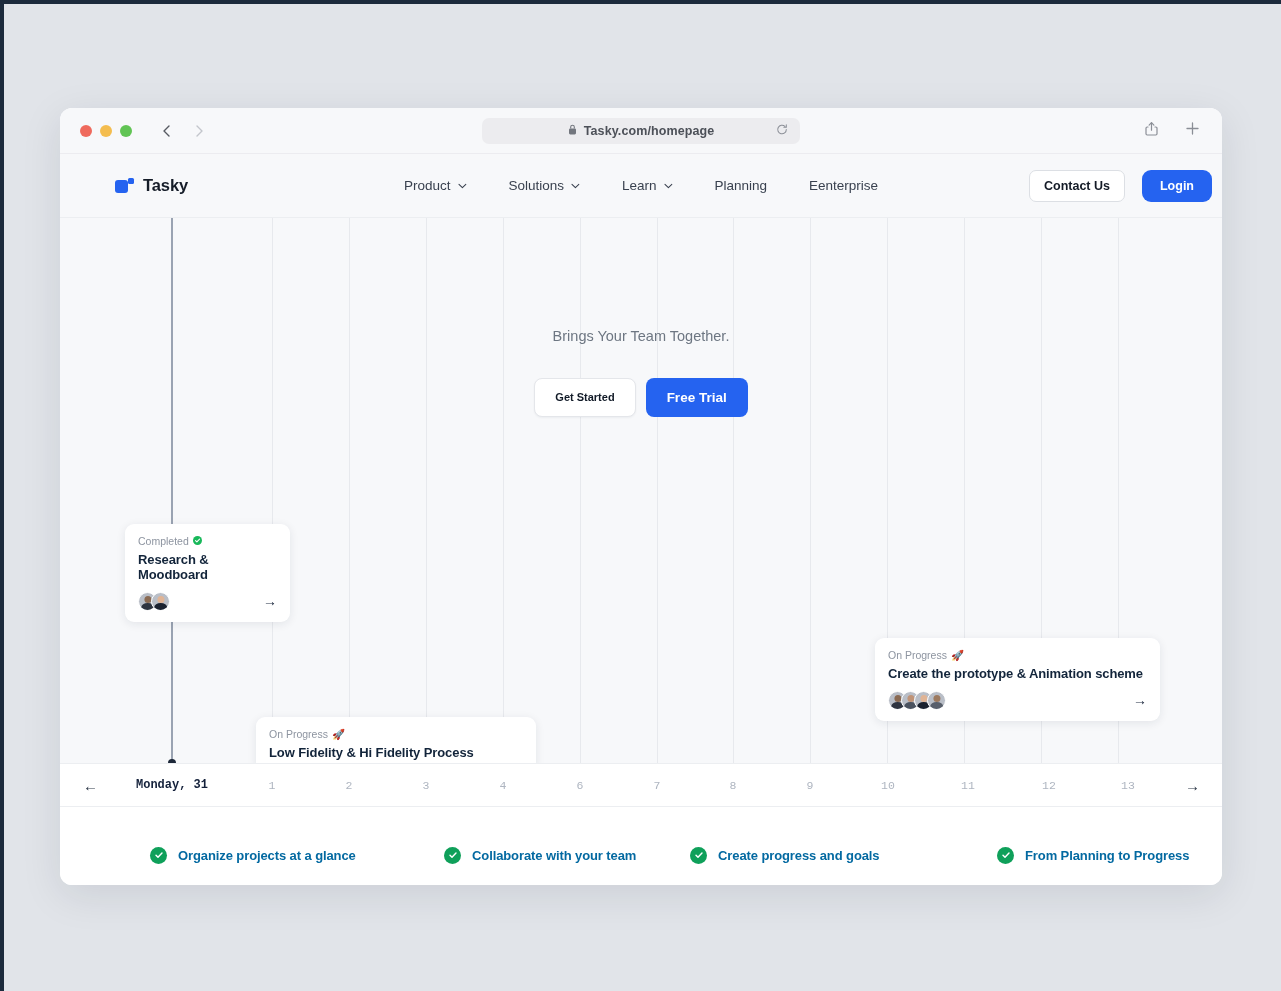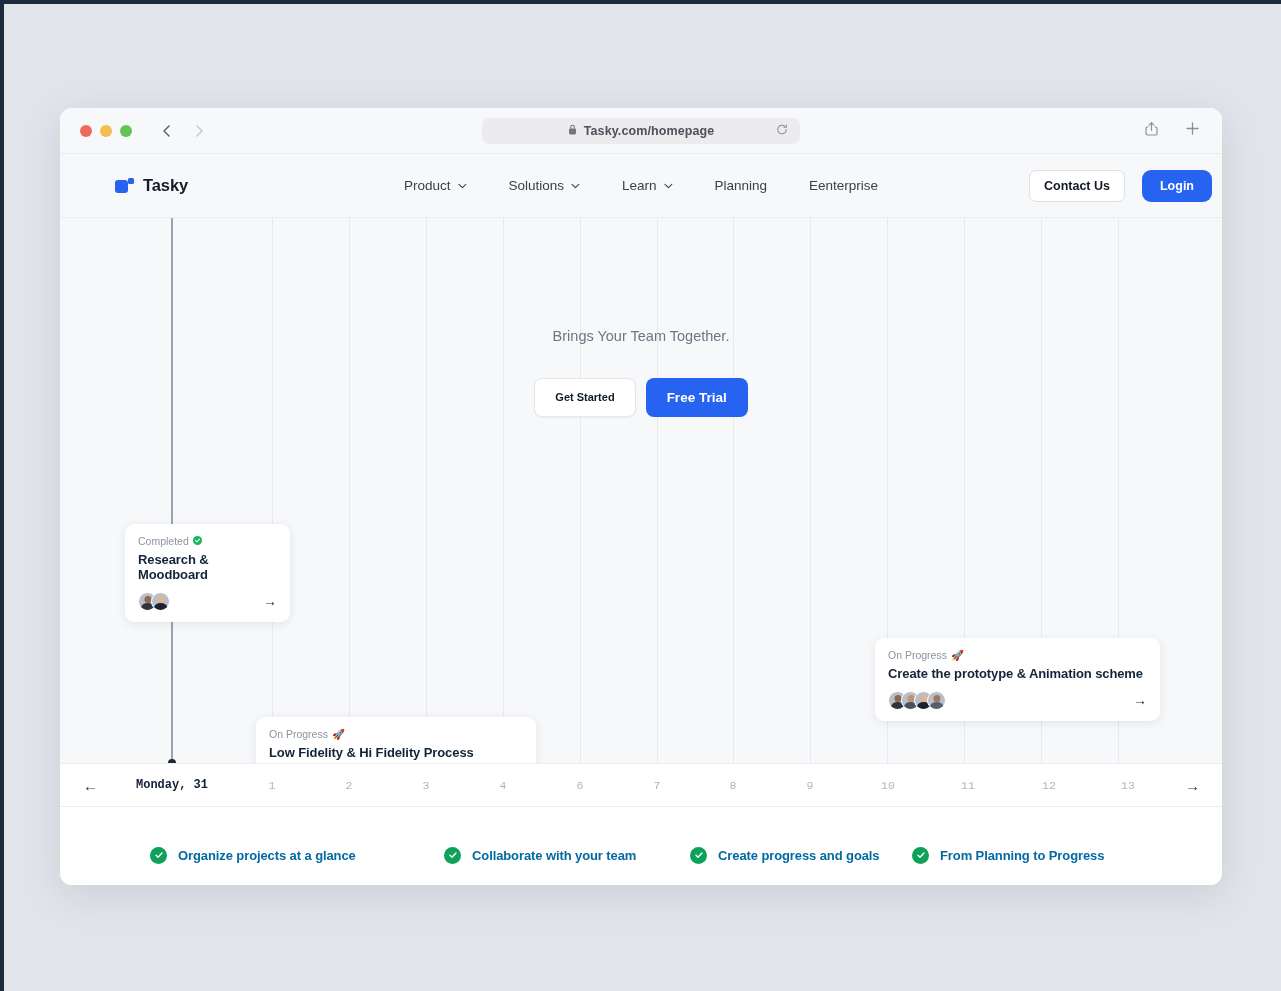--- a/index.html
+++ b/index.html
@@ -472,21 +472,21 @@
       <span class="feature-label">Collaborate with your team</span>
     </div>
     <div class="feature" style="left:630px">
       <span class="check">
         <svg width="10" height="10" viewBox="0 0 12 12" fill="none" stroke="#fff" stroke-width="1.7" stroke-linecap="round" stroke-linejoin="round">
             <path d="M2.4 6.2 4.8 8.6 9.6 3.6"></path>
           </svg>
       </span>
       <span class="feature-label">Create progress and goals</span>
     </div>
-    <div class="feature" style="left:852px">
+    <div class="feature" style="left:937px">
       <span class="check">
         <svg width="10" height="10" viewBox="0 0 12 12" fill="none" stroke="#fff" stroke-width="1.7" stroke-linecap="round" stroke-linejoin="round">
             <path d="M2.4 6.2 4.8 8.6 9.6 3.6"></path>
           </svg>
       </span>
       <span class="feature-label">From Planning to Progress</span>
     </div>
   </div>
 
 </div>

